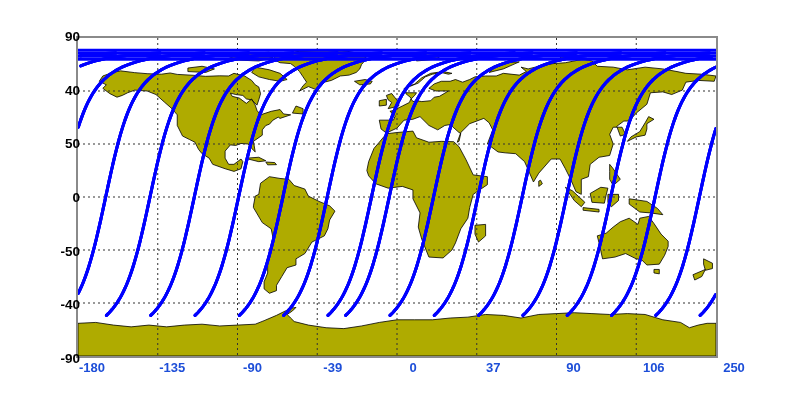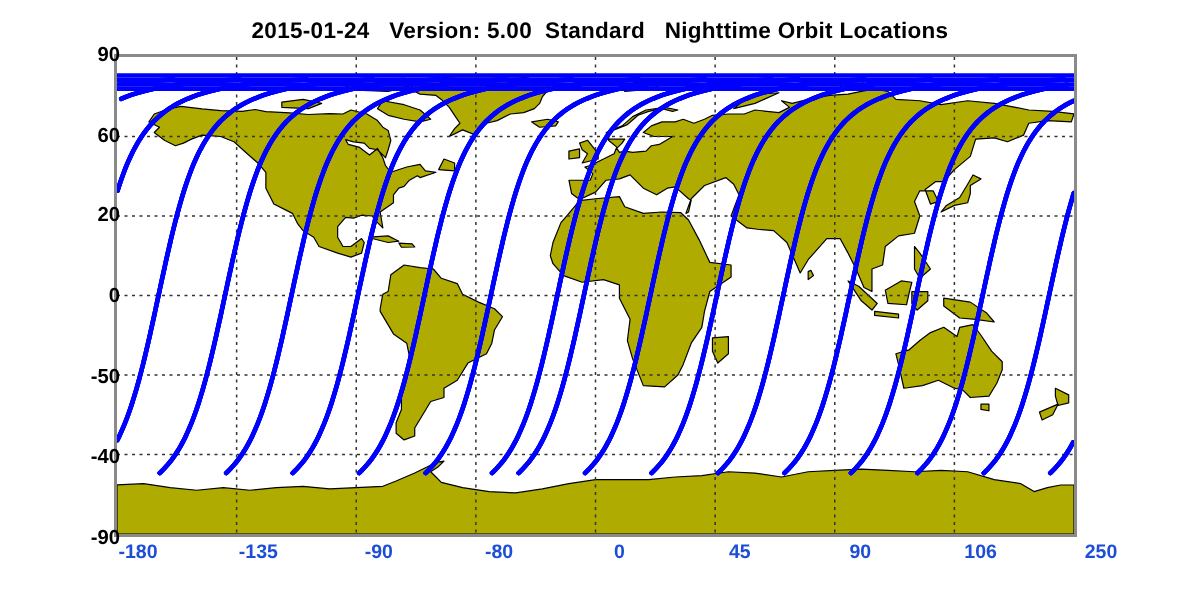--- a/index.html
+++ b/index.html
@@ -70,21 +70,20 @@
     left: 16px; top: 0;
     width: 800px; height: 400px;
     pointer-events: none;
   }
 </style>
 </head>
 <body>
 
 <div id="page">
 
-  <div id="plot-title">2015-01-24   Version: 5.00  Standard   Nighttime Orbit Locations</div>
 
   <div id="plot-frame">
     <svg id="map-svg" viewBox="-180 -90 360 180" preserveAspectRatio="none">
       <g id="land-layer" fill="#AFAB00" stroke="#000000" stroke-width="0.35" stroke-linejoin="round">
           <polygon points="-168,-65.5 -166,-68.5 -161,-70.3 -156,-71.4 -148,-70.4 -141,-69.8 -133,-69.5 -128,-70.2 -124,-69.4 -115,-68.9 -108,-68.3 -100,-68.6 -95,-68.5 -92,-70 -86,-68.5 -82,-66 -80,-63.5 -78,-62.3 -77,-58.5 -78,-55 -79,-52 -82,-55 -85,-55.5 -87,-57.5 -91,-58 -94,-58.8 -93,-57 -89,-56 -85,-53 -82,-55.5 -80,-52 -79,-49 -77,-46.5 -71,-48.5 -66,-49.5 -64,-47 -60,-46.5 -66,-44.5 -67,-45.2 -70,-43.5 -72,-41.2 -74,-40.5 -76,-38 -76,-35 -81,-31.5 -80,-25.5 -82,-27.5 -84,-30 -88,-30.3 -91,-29.2 -94,-29.5 -97,-26 -97,-22 -95,-18.5 -92,-18.5 -88,-21.5 -87,-20 -88,-16 -92,-14.5 -97,-16 -104,-18.5 -106,-22 -110,-24.5 -112,-27 -114,-31 -117,-32.5 -121,-34.5 -124,-40.5 -124,-46.5 -127,-50 -131,-53.5 -136,-58 -141,-60 -148,-60.5 -152,-59 -155,-57.5 -158,-56.5 -162,-58.5 -166,-61.5 -164,-63.5 -168,-65.5" vector-effect="non-scaling-stroke" stroke-width="0.8"></polygon>
           <polygon points="-55,-60 -50,-62.5 -45,-60.5 -43,-63 -41,-65 -37,-66 -32,-68.5 -27,-69 -23,-70.5 -21,-72.5 -20,-75 -17,-78.5 -20,-80.5 -25,-82 -33,-83.2 -44,-83 -55,-82.5 -62,-81.5 -68,-80 -70,-78 -66,-76 -60,-75.5 -58,-74 -55,-71 -53,-68 -51,-65 -53,-63 -55,-60" vector-effect="non-scaling-stroke" stroke-width="0.8"></polygon>
           <polygon points="-80,-73.5 -72,-72 -66,-70 -62,-66.5 -66,-65.5 -72,-66.5 -78,-68 -82,-70.5 -80,-73.5" vector-effect="non-scaling-stroke" stroke-width="0.8"></polygon>
           <polygon points="-90,-77.5 -78,-77 -70,-79 -72,-82 -85,-81 -95,-79.5 -90,-77.5" vector-effect="non-scaling-stroke" stroke-width="0.8"></polygon>
           <polygon points="-118,-71 -108,-70.5 -103,-72.5 -110,-74 -118,-73 -118,-71" vector-effect="non-scaling-stroke" stroke-width="0.8"></polygon>
           <polygon points="-24,-65.5 -18,-66.5 -14,-65.5 -15,-64 -21,-63.5 -24,-65.5" vector-effect="non-scaling-stroke" stroke-width="0.8"></polygon>
@@ -189,32 +188,32 @@
           <line x1="-180" x2="180" y1="-78" y2="-78" stroke="#0000FF" vector-effect="non-scaling-stroke" stroke-width="3"></line>
           <line x1="-180" x2="180" y1="-79.66666666666667" y2="-79.66666666666667" stroke="#0000FF" vector-effect="non-scaling-stroke" stroke-width="3"></line>
           <line x1="-180" x2="180" y1="-81.33333333333333" y2="-81.33333333333333" stroke="#0000FF" vector-effect="non-scaling-stroke" stroke-width="3"></line>
           <line x1="-180" x2="180" y1="-83" y2="-83" stroke="#0000FF" vector-effect="non-scaling-stroke" stroke-width="3"></line>
         </g>
     </svg>
   </div>
 
   <div id="ytick-layer">
       <div class="ytick-label" style="top: 36px; left: 0px; width: 64px;">90</div>
-      <div class="ytick-label" style="top: 89.6667px; left: 0px; width: 64px;">60</div>
-      <div class="ytick-label" style="top: 143.333px; left: 0px; width: 64px;">20</div>
+      <div class="ytick-label" style="top: 89.6667px; left: 0px; width: 64px;">40</div>
+      <div class="ytick-label" style="top: 143.333px; left: 0px; width: 64px;">50</div>
       <div class="ytick-label" style="top: 197px; left: 0px; width: 64px;">0</div>
       <div class="ytick-label" style="top: 250.667px; left: 0px; width: 64px;">-50</div>
       <div class="ytick-label" style="top: 304.333px; left: 0px; width: 64px;">-40</div>
       <div class="ytick-label" style="top: 358px; left: 0px; width: 64px;">-90</div>
     </div>
   <div id="xtick-layer">
       <div class="xtick-label" style="left: 76px;">-180</div>
       <div class="xtick-label" style="left: 156.25px; text-align: right;">-135</div>
       <div class="xtick-label" style="left: 236.5px;">-90</div>
-      <div class="xtick-label" style="left: 316.75px;">-80</div>
+      <div class="xtick-label" style="left: 316.75px;">-39</div>
       <div class="xtick-label" style="left: 397px;">0</div>
-      <div class="xtick-label" style="left: 477.25px;">45</div>
+      <div class="xtick-label" style="left: 477.25px;">37</div>
       <div class="xtick-label" style="left: 557.5px;">90</div>
       <div class="xtick-label" style="left: 637.75px;">106</div>
       <div class="xtick-label" style="left: 718px;">250</div>
     </div>
 
 </div>
 
 </body></html>

